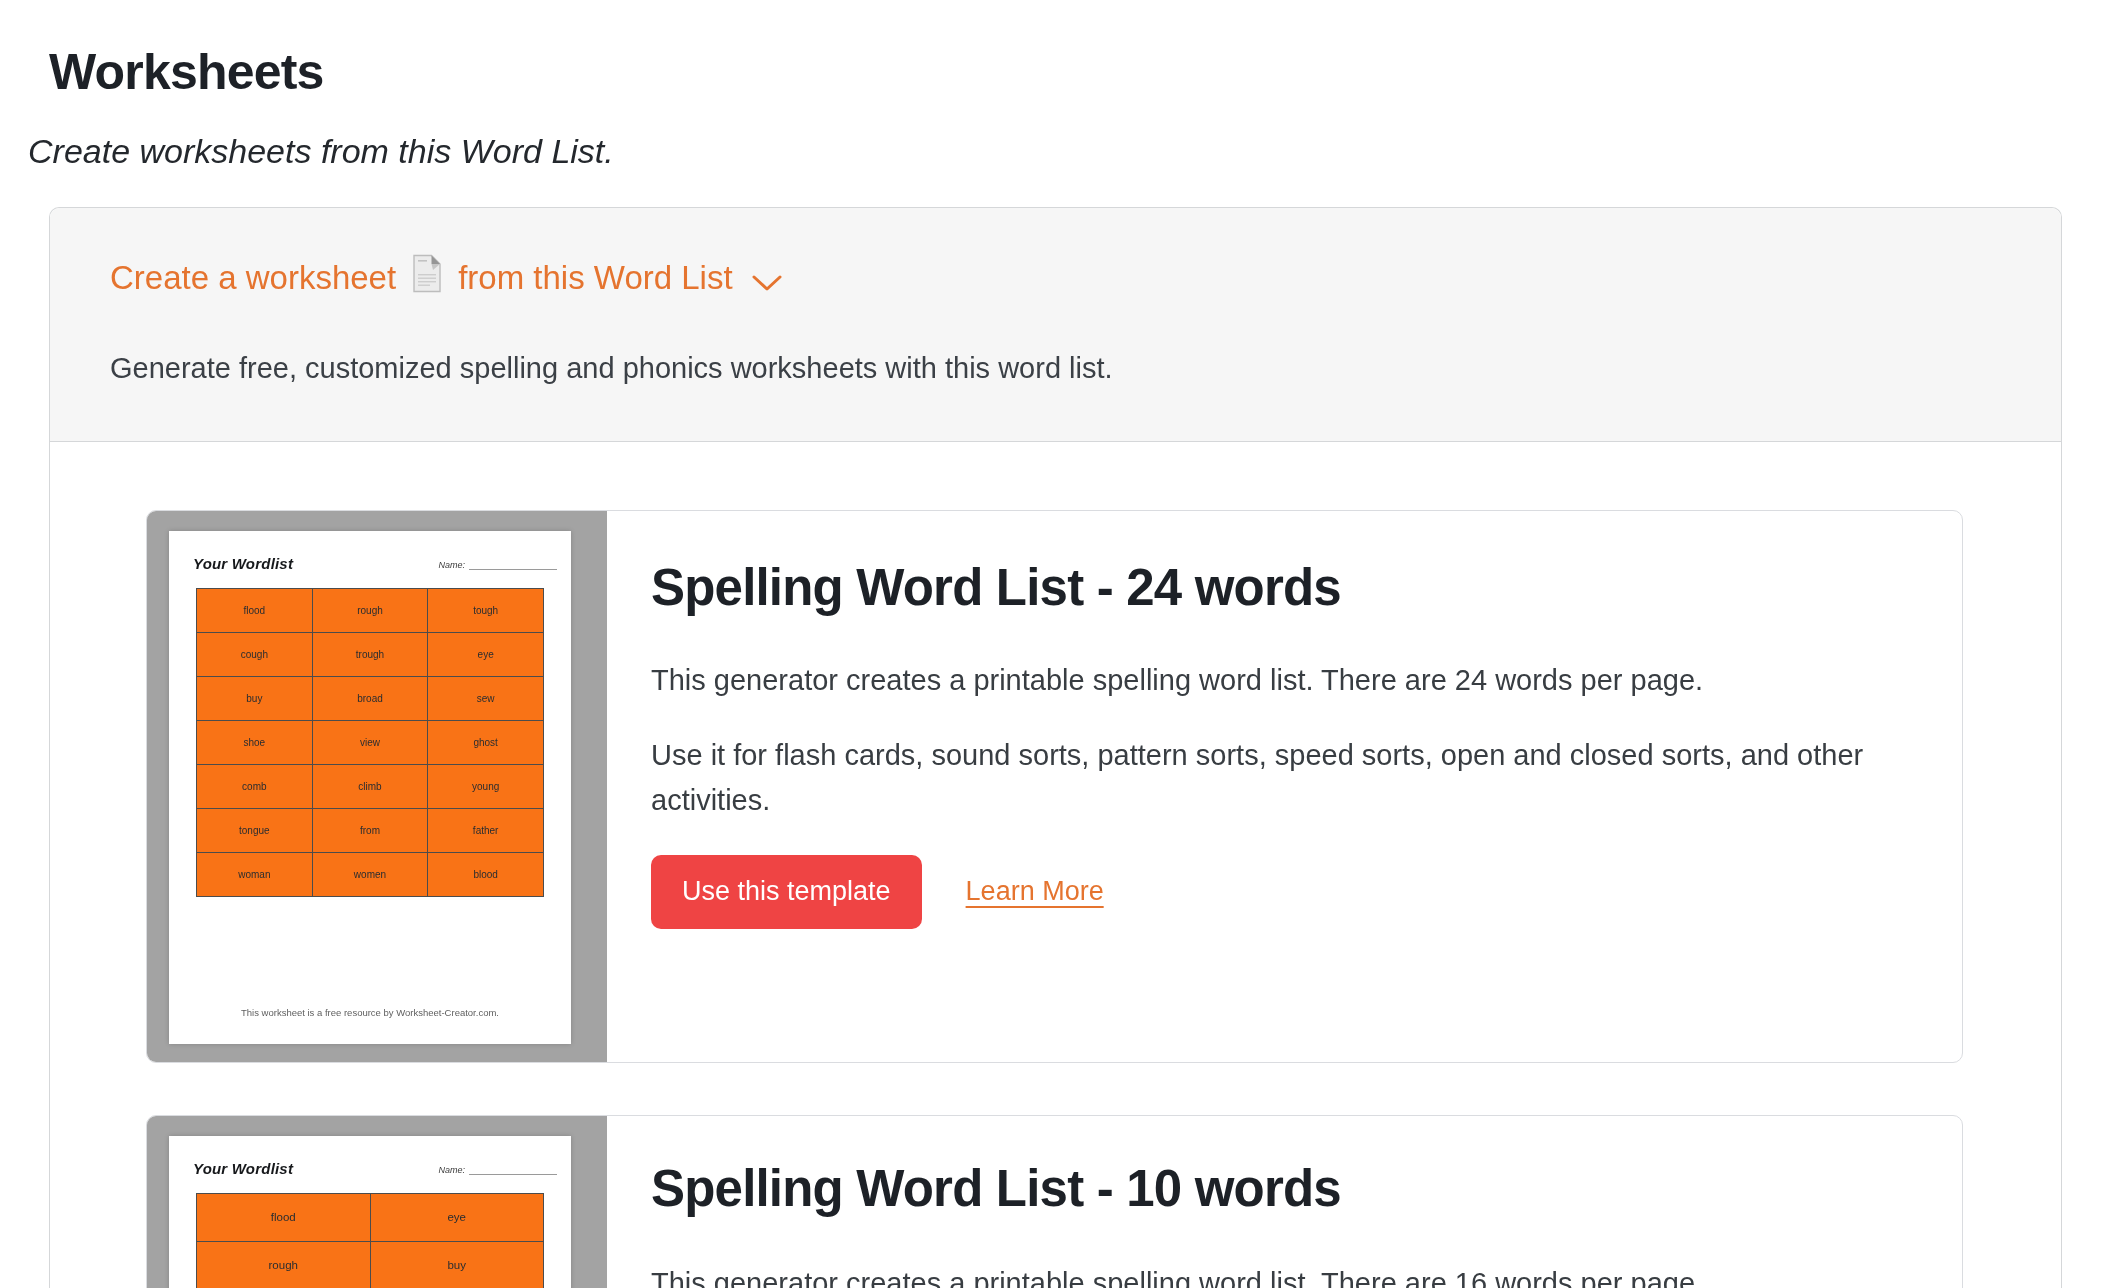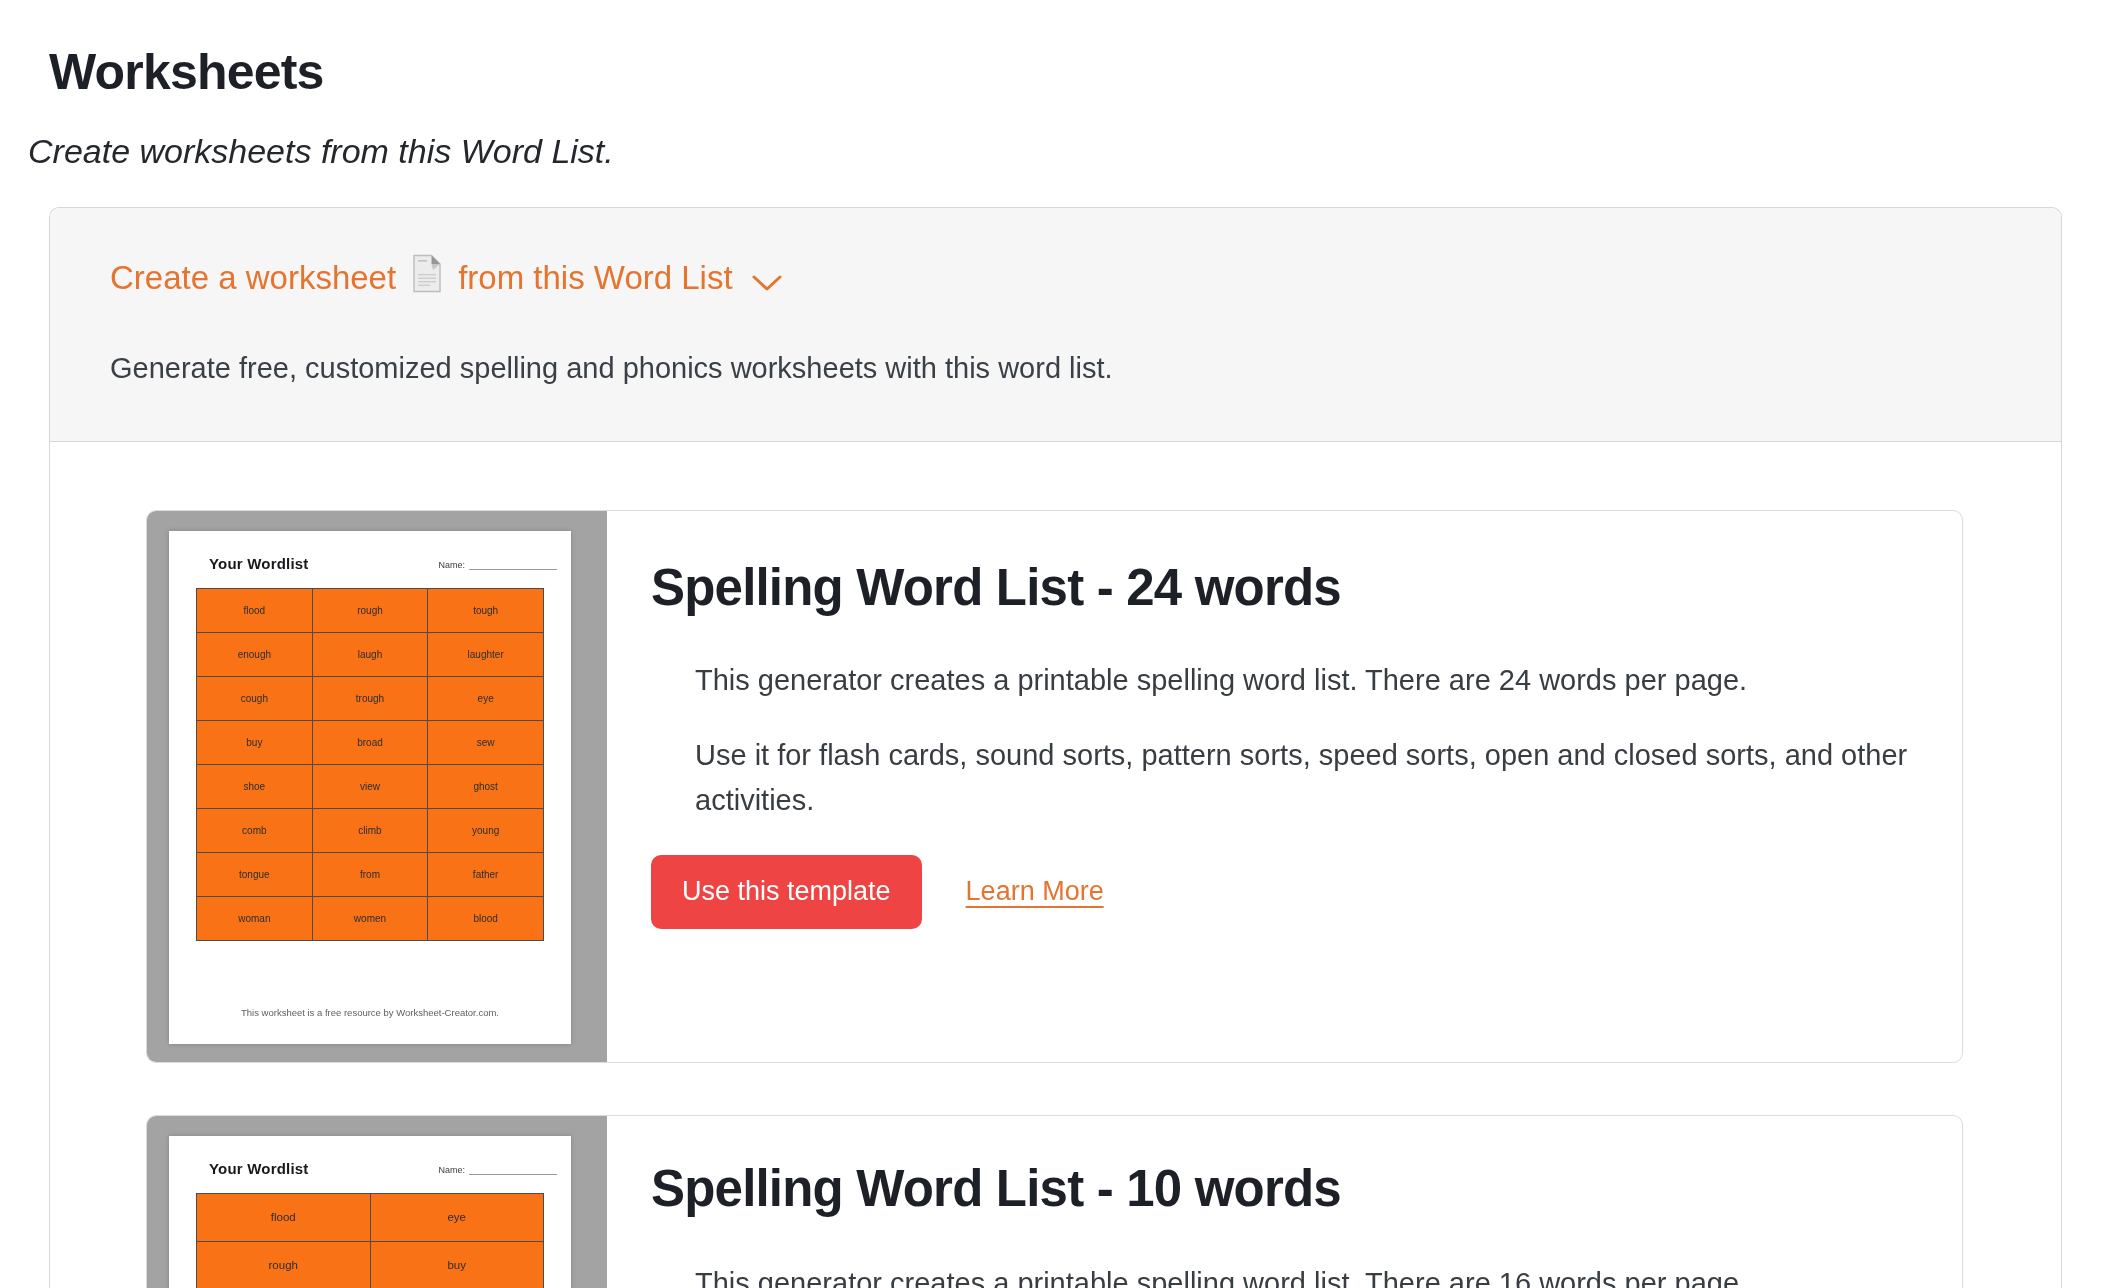--- a/index.html
+++ b/index.html
@@ -84,21 +84,22 @@
   .sheet {
     position: absolute;
     left: 22px; top: 20px; right: 36px; bottom: 18px;
     background: #ffffff;
     box-shadow: 0 0 5px rgba(0,0,0,0.18);
   }
   .sheet-head {
     display: flex;
     justify-content: space-between;
     align-items: flex-start;
-    padding: 24px 14px 0 40px;
+    padding: 24px 14px 0 24px;
+    font-style: italic;
   }
   .sheet-title { font-size: 15px; font-weight: 700; color: #17191c; letter-spacing: 0.2px; }
   .name-block { display: flex; align-items: flex-end; gap: 4px; margin-top: 5px; }
   .name-label { font-size: 9px; color: #3a3a3a; }
   .name-line { display: inline-block; width: 88px; height: 9px; border-bottom: 1px solid #9a9a9a; }
 
   table.words-table {
     border-collapse: collapse;
     table-layout: fixed;
     width: 348px;
@@ -129,21 +130,20 @@
     font-size: 51px;
     font-weight: 700;
     letter-spacing: -0.8px;
     color: #1d2127;
     line-height: 1.2;
   }
   .card-content p.template-desc {
     font-size: 29px;
     color: #383d42;
     line-height: 1.55;
-    margin-left: 44px;
   }
   .card-content p.desc-1 { margin-top: 40px; }
   .card-content p.desc-2 { margin-top: 30px; max-width: 1270px; }
   .card-1 .card-content p.desc-1 { margin-top: 42px; }
 
   .actions-row { display: flex; align-items: center; gap: 44px; margin-top: 32px; }
   .use-template-btn {
     height: 74px;
     padding: 0 31px;
     border: none;
@@ -211,25 +211,20 @@
               </span>
             </div>
             <table class="words-table">
               <tbody>
                 <tr>
                   <td>flood</td>
                   <td>rough</td>
                   <td>tough</td>
                 </tr>
                 <tr>
-                  <td>enough</td>
-                  <td>laugh</td>
-                  <td>laughter</td>
-                </tr>
-                <tr>
                   <td>cough</td>
                   <td>trough</td>
                   <td>eye</td>
                 </tr>
                 <tr>
                   <td>buy</td>
                   <td>broad</td>
                   <td>sew</td>
                 </tr>
                 <tr>

